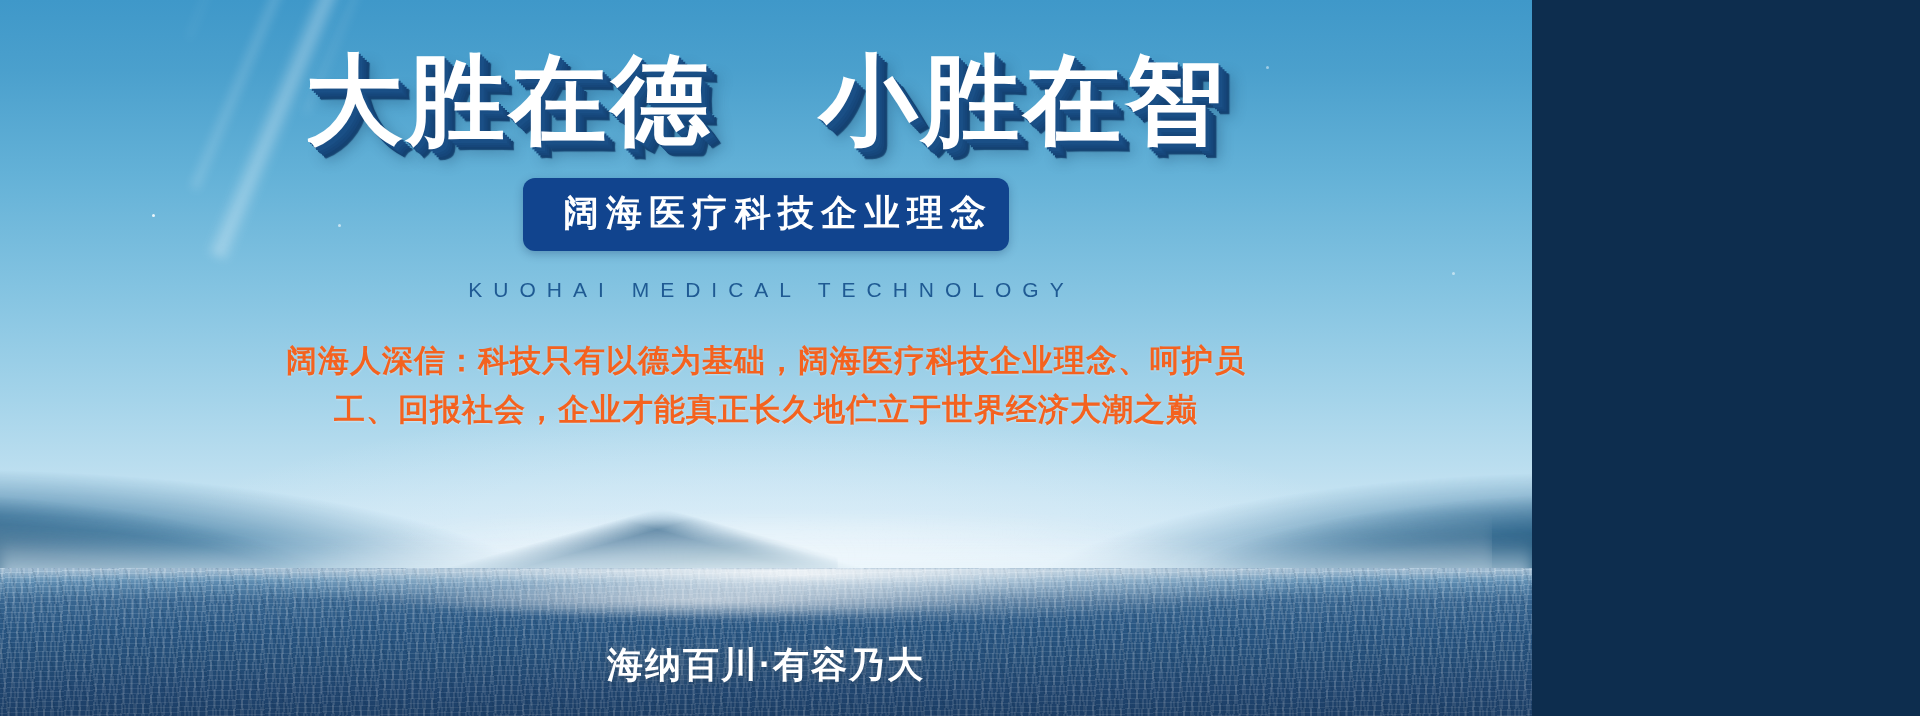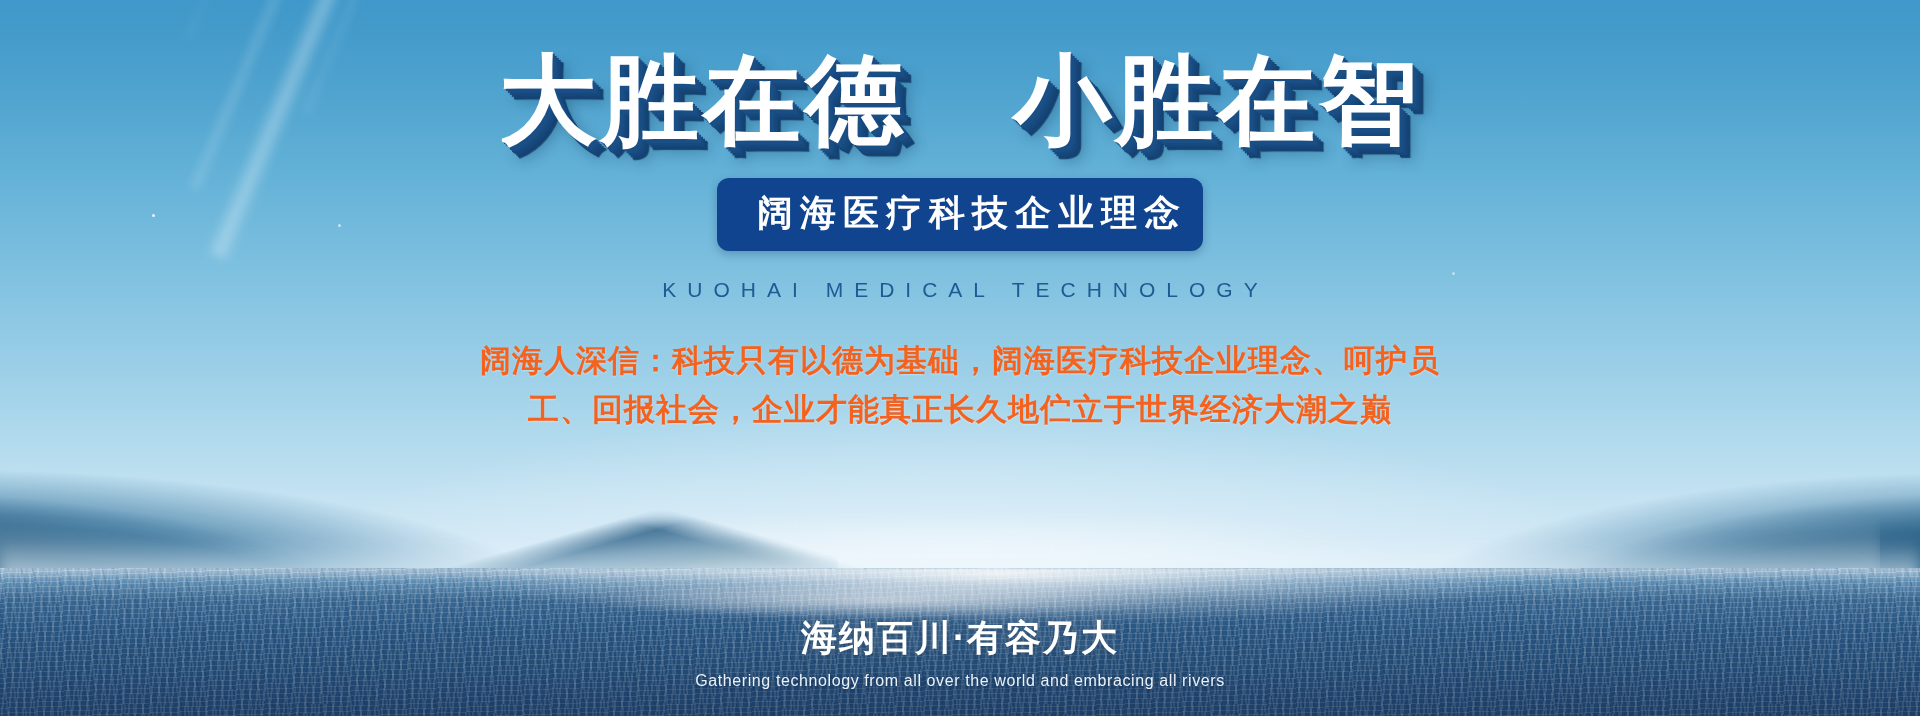--- a/index.html
+++ b/index.html
@@ -6,21 +6,21 @@
   * { margin:0; padding:0; box-sizing:border-box; }
   html, body {
     width:1920px; height:716px;
     overflow:hidden;
     background:#0d2d4e;
     font-family:"Liberation Sans","DejaVu Sans",sans-serif;
   }
 
   .banner {
     position:relative;
-    width:1920px; height:716px;
+    width:1532px; height:716px;
     overflow:hidden;
     isolation:isolate;
   }
 
   
   .sky {
     position:absolute; inset:0;
     background:
       radial-gradient(ellipse 1100px 420px at 50% 98%, rgba(255,255,255,0.95) 0%, rgba(232,244,252,0.55) 38%, rgba(190,224,244,0.0) 72%),
       linear-gradient(180deg,
@@ -321,17 +321,16 @@
 
     <div class="subtitle-en">KUOHAI MEDICAL TECHNOLOGY</div>
 
     <div class="paragraph">
       <span class="pline">阔海人深信：科技只有以德为基础，阔海医疗科技企业理念、呵护员</span>
       <span class="pline">工、回报社会，企业才能真正长久地伫立于世界经济大潮之巅</span>
     </div>
 
     <div class="bottom-block">
       <div class="bottom-cn">海纳百川·有容乃大</div>
-      <div class="bottom-en">Gathering technology from all over the world and embracing all rivers</div>
     </div>
 
   </div>
 </div>
 
 </body></html>

